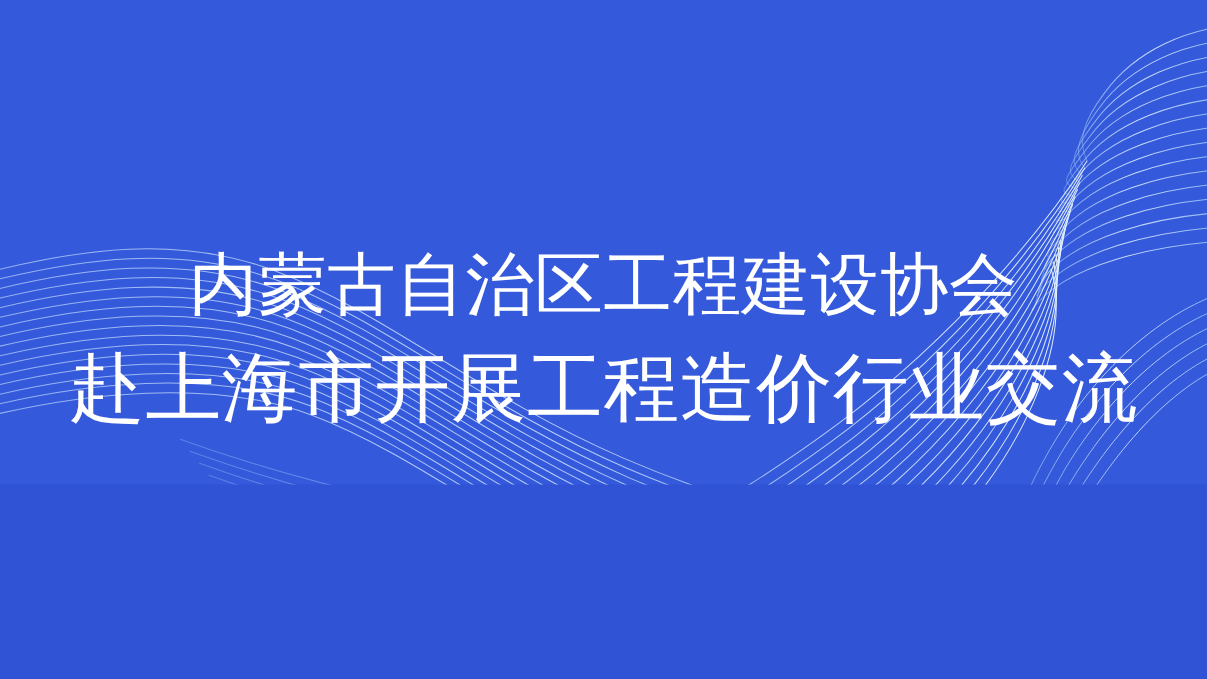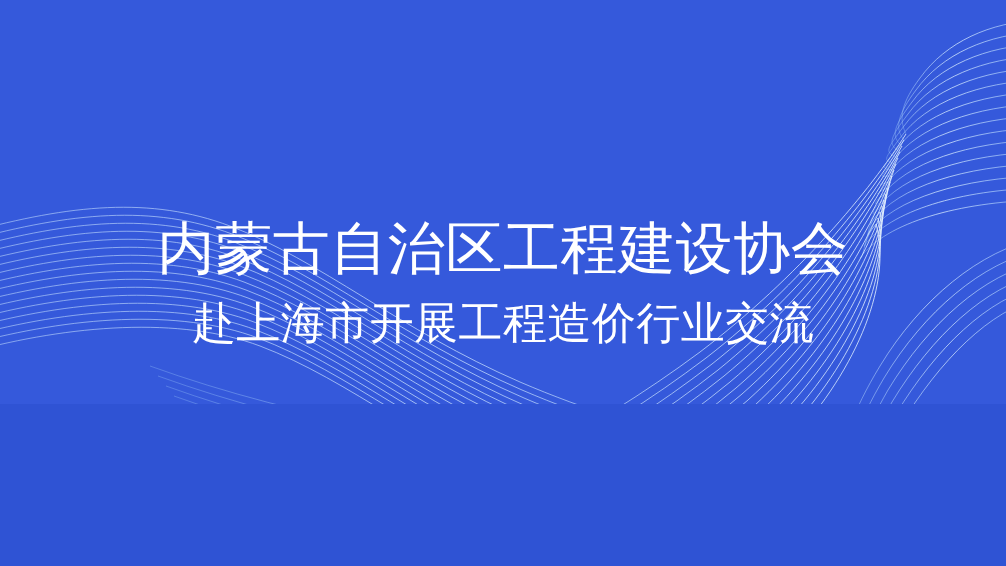--- a/index.html
+++ b/index.html
@@ -44,21 +44,21 @@
     font-weight: 400;
     text-align: center;
     white-space: nowrap;
     line-height: 1.05;
     letter-spacing: 0.01em;
   }
   #title-line-1 {
     font-size: 57px;
   }
   #title-line-2 {
-    font-size: 44px;
+    font-size: 63px;
   }
 </style>
 </head>
 <body>
 
 <div id="slide" style="background: rgb(53, 89, 219);">
 
   <svg id="bg-waves" viewBox="0 0 1006 566" preserveAspectRatio="none" aria-hidden="true">
     <defs>
       <linearGradient id="gradA" x1="0" y1="0" x2="1" y2="0">

